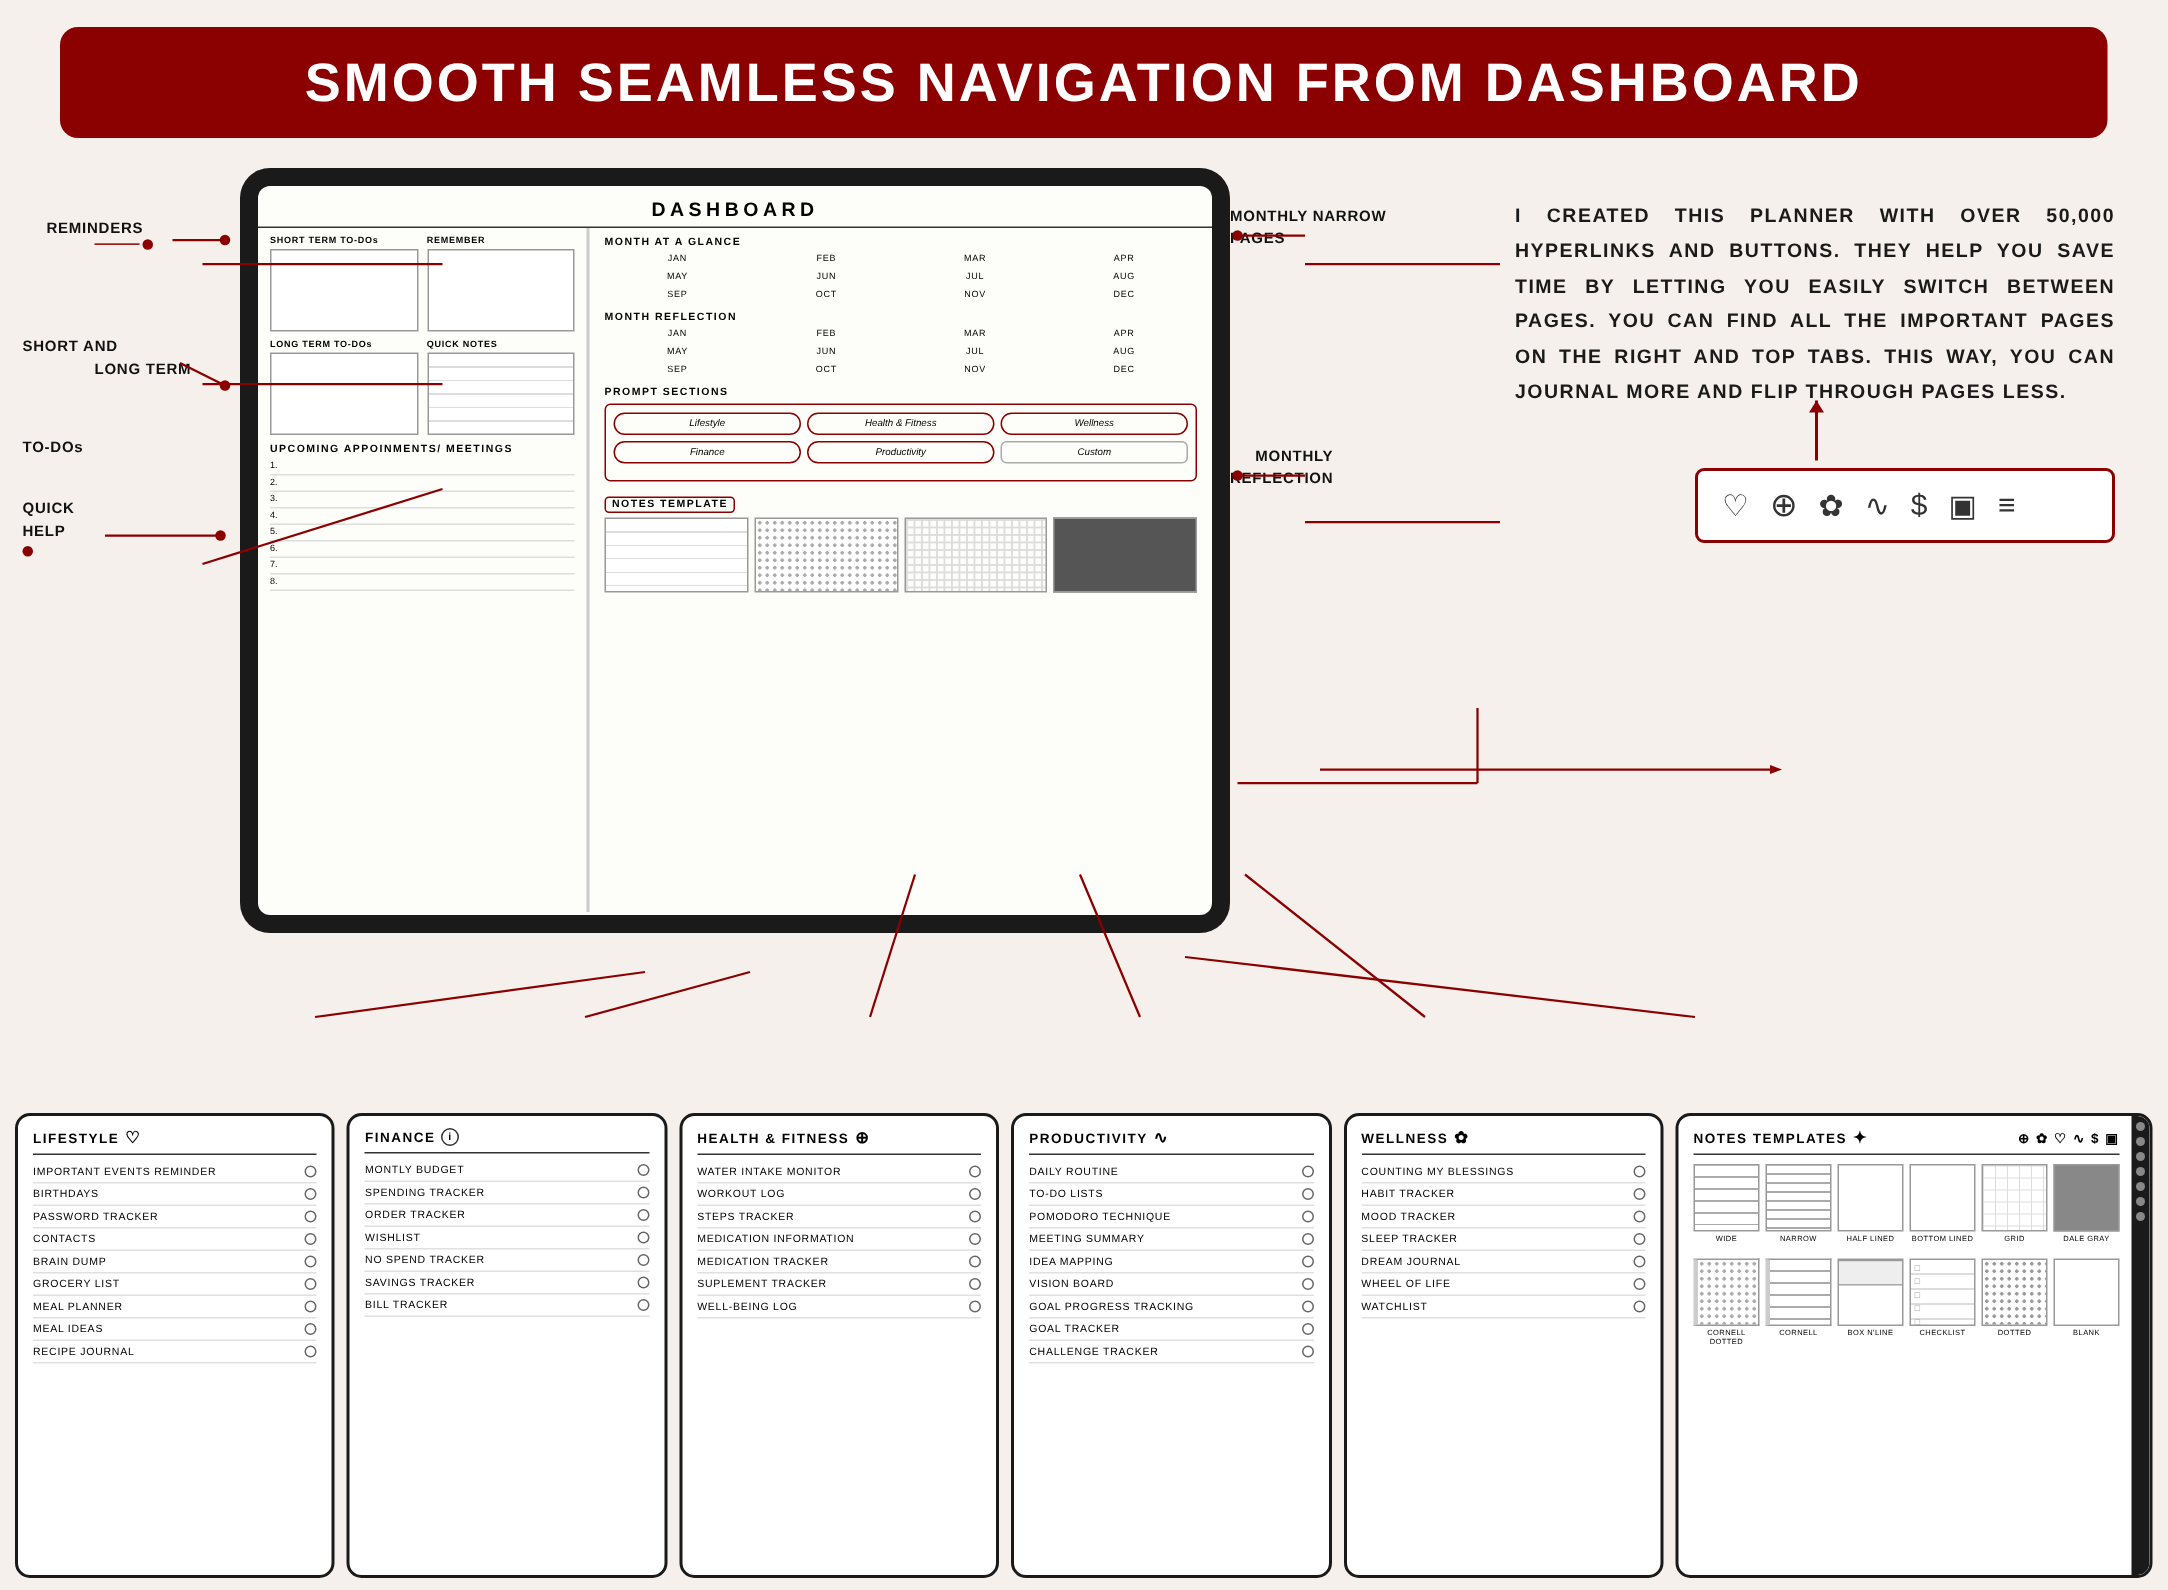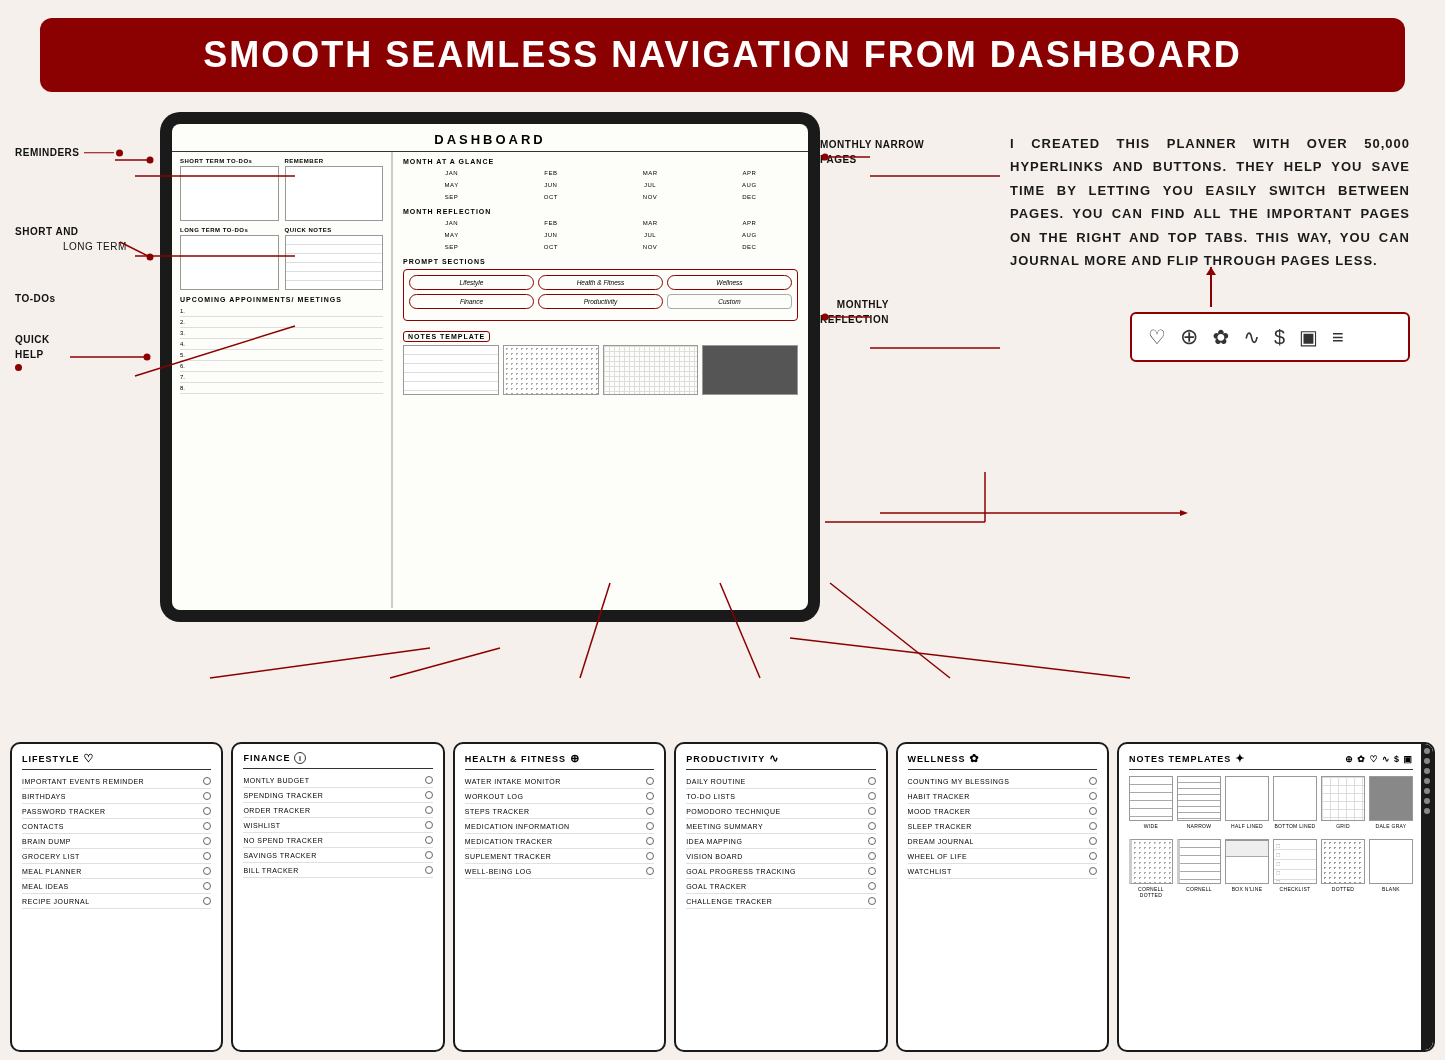--- a/index.html
+++ b/index.html
@@ -378,31 +378,31 @@
 <div class="relative-container">
 
   <div class="header-banner">
     <h1>SMOOTH SEAMLESS NAVIGATION FROM DASHBOARD</h1>
   </div>
 
   <div style="display:flex; padding: 0 15px; gap: 0; position: relative; height: 640px;">
 
     <div style="width:145px; position:relative; flex-shrink:0;">
 
-      <div style="position:absolute; top: 45px; left: 0; display:flex; align-items:center; gap:4px;">
+      <div style="position:absolute; top: 45px; left: 16px; display:flex; align-items:center; gap:4px;flex-direction:column;">
         <span class="label-text" style="font-size:10px; font-weight:800;">REMINDERS</span>
         <span style="display:inline-block; width:1px; height:1px; position:relative;">
           <span style="position:absolute; left:0; top:50%; width:30px; height:1.5px; background:#8b0000; transform:translateY(-50%);"></span>
           <span style="position:absolute; right:-38px; top:50%; width:7px; height:7px; background:#8b0000; border-radius:50%; transform:translateY(-50%);"></span>
         </span>
       </div>
 
       <div style="position:absolute; top: 122px; left: 0;">
         <div class="label-text" style="font-size:10px; font-weight:800; line-height:1.5;">SHORT AND</div>
-        <div class="label-text" style="font-size:10px; font-weight:400; line-height:1.5;padding-left:48px;">LONG TERM</div>
+        <div class="label-text" style="font-size:10px; font-weight:700; line-height:1.5;padding-left:48px;">LONG TERM</div>
         <div class="label-text" style="font-size:10px; font-weight:800; line-height:1.5;margin-top:37px;">TO-DOs</div>
       </div>
 
       <div style="position:absolute; top: 230px; left: 0;">
         <div class="label-text" style="font-size:10px; font-weight:800; line-height:1.5;">QUICK</div>
         <div class="label-text" style="font-size:10px; font-weight:800; line-height:1.5;">HELP</div>
         <div style="display:flex; align-items:center; gap:4px; margin-top:2px;">
           <span style="display:inline-block; width:7px; height:7px; background:#8b0000; border-radius:50%;"></span>
         </div>
       </div>

